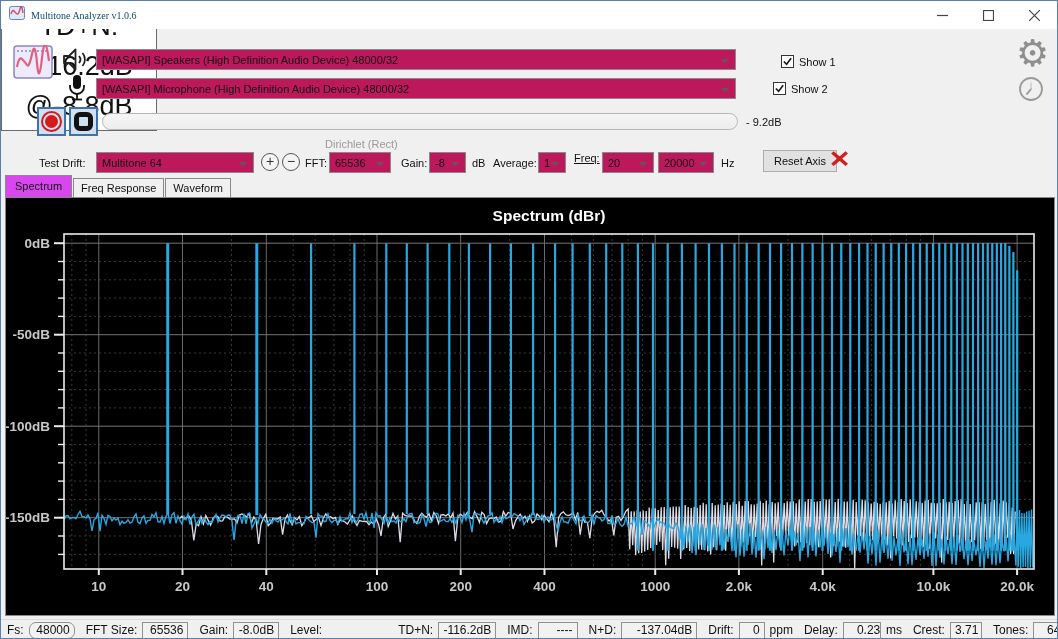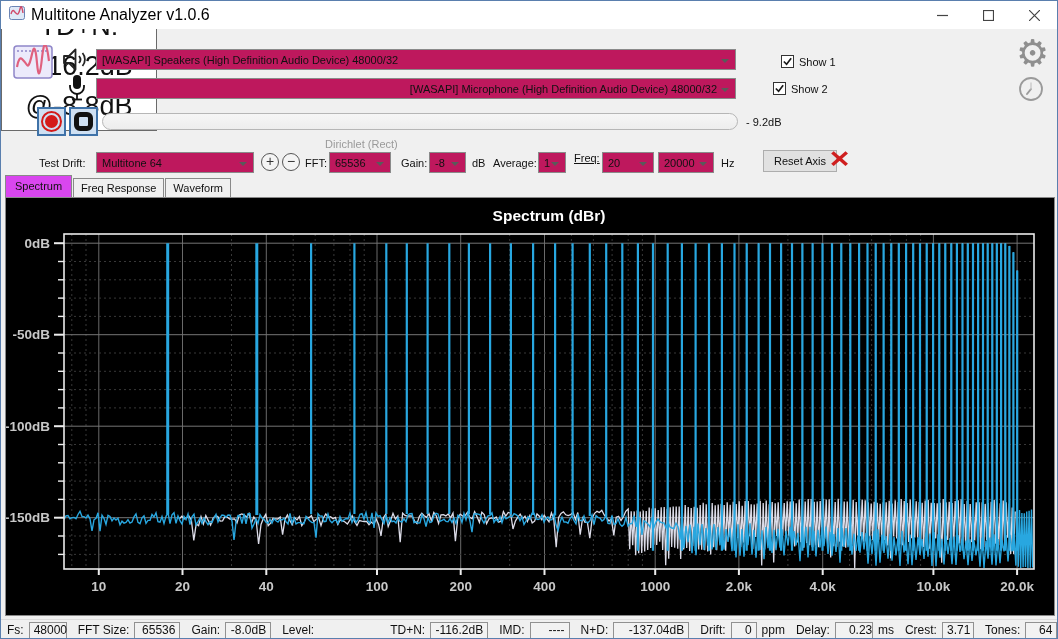--- a/index.html
+++ b/index.html
@@ -4,21 +4,21 @@
 <style>
   * { margin:0; padding:0; box-sizing:border-box; }
   html,body { background:#888; font-family:"Liberation Sans", sans-serif; }
   #window {
     position:relative; width:1058px; height:639px; background:#f0f0f0;
     border:1px solid #5a7fae; overflow:hidden;
   }
   
   #titlebar { position:absolute; left:0; top:0; right:0; height:28px; background:#ffffff; display:flex; align-items:center; }
   #titlebar .ticon { margin:0 6px 0 8px; }
-  #titlebar .ttext { font-size:16px; color:#000000; }
+  #titlebar .ttext { font-size:10px; color:#0c4a6e;font-family:Liberation Serif, serif; }
   #winbtns { position:absolute; right:0; top:0; height:28px; display:flex; }
   .winbtn { width:46px; height:28px; display:flex; align-items:center; justify-content:center; color:#444; font-size:13px; }
   .winbtn svg { display:block; }
   
   .abs { position:absolute; }
   .combo { position:absolute; height:21px; background:#be185d; border:1px solid #8a8a8a; display:flex; align-items:center; font-size:11px; color:#111; padding:0 18px 0 5px; overflow:hidden; white-space:nowrap; }
   .combo .arrow { position:absolute; right:6px; top:9px; width:0; height:0; border-left:4px solid transparent; border-right:4px solid transparent; border-top:4px solid #5a5a5a; }
   .lbl { position:absolute; font-size:11px; color:#111; white-space:nowrap; }
   .lbl.gray { color:#9a9a9a; }
   .lbl.under { text-decoration:underline; }
@@ -123,21 +123,21 @@
   </div>
 
   <span class="iconbtn" style="left:66px;top:73px;">
     <svg width="20" height="28" viewBox="0 0 20 28">
         <rect x="6" y="1" width="8" height="14" rx="4" fill="#111"></rect>
         <path d="M3 11 v2 a7 7 0 0 0 14 0 v-2" fill="none" stroke="#111" stroke-width="1.8"></path>
         <line x1="10" y1="20" x2="10" y2="25" stroke="#111" stroke-width="1.8"></line>
         <line x1="5" y1="25.5" x2="15" y2="25.5" stroke="#111" stroke-width="1.8"></line>
       </svg>
   </span>
-  <div class="combo" style="left:95px;top:77px;width:640px;justify-content:flex-end;">
+  <div class="combo" style="left:95px;top:77px;width:640px;">
     <span>[WASAPI] Microphone (High Definition Audio Device) 48000/32</span>
       <span class="arrow"></span>
   </div>
   <div class="cbrow" style="left:772px;top:81px;">
     <span class="cbbox">
         <svg width="11" height="11" viewBox="0 0 12 12" style="display: block;">
           <polyline points="2,6 5,9 10,2.5" stroke="#1a1a1a" stroke-width="1.8" fill="none"></polyline>
         </svg>
       </span>
     <span>Show 2</span>
@@ -442,21 +442,21 @@
           <text x="1011.1" y="393" text-anchor="middle" font-family="Liberation Sans, sans-serif" font-size="13.5" font-weight="bold" fill="#c8c8c8">20.0k</text>
           <rect x="58" y="36" width="970" height="335" fill="none" stroke="#ececec" stroke-width="1.6"></rect>
           <text x="543" y="23" text-anchor="middle" font-family="Liberation Sans, sans-serif" font-size="15.5" font-weight="bold" fill="#ffffff">Spectrum (dBr)</text>
         </g>
       </svg>
   </div>
 
   <div id="statusbar">
       <span class="sfield">
         <span>Fs:</span>
-        <span class="sval" style="width: 38px;">48000</span>
+        <span class="sval" style="width: 46px; border-radius: 7px;">48000</span>
       </span>
       <span class="sfield">
         <span>FFT Size:</span>
         <span class="sval" style="width: 46px;">65536</span>
       </span>
       <span class="sfield">
         <span>Gain:</span>
         <span class="sval" style="width: 46px;">-8.0dB</span>
       </span>
       <span class="sfield">

